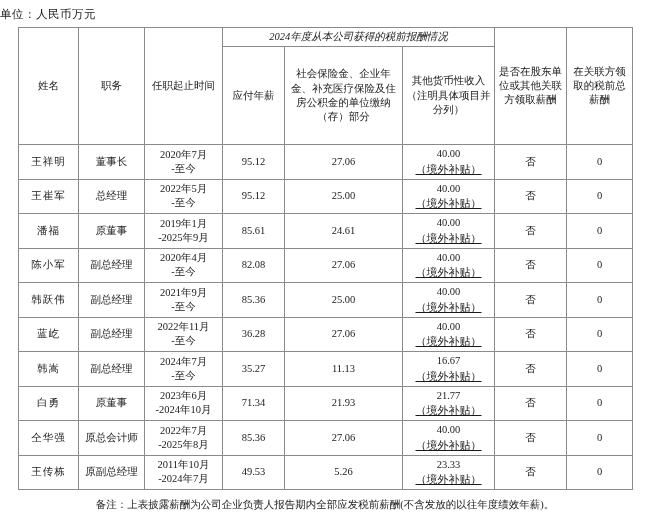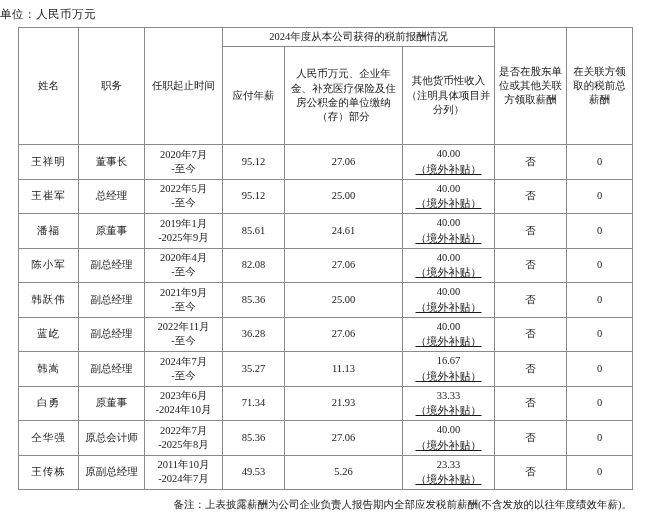--- a/index.html
+++ b/index.html
@@ -31,20 +31,21 @@
     text-align: center;
     vertical-align: middle;
     font-size: 10.5px;
     line-height: 1.35;
     padding: 2px 2px;
     font-weight: normal;
   }
   th.grouphead {
     font-size: 10.5px;
     padding: 6px 2px;
+    font-style: italic;
   }
   .col-name   { width: 60px; }
   .col-title  { width: 66px; }
   .col-term   { width: 78px; }
   .col-salary { width: 62px; }
   .col-ins    { width: 118px; }
   .col-other  { width: 92px; }
   .col-isfrom { width: 72px; }
   .col-rel    { width: 66px; }
   th.vhead {
@@ -56,21 +57,21 @@
   }
   .namecell { letter-spacing: 1px; }
   .term { line-height: 1.45; }
   .term span { display: block; }
   .twoline span { display: block; }
   .twoline .sub { font-size: 11px; text-decoration: underline; }
   .note {
     margin: 7px 18px 0 18px;
     font-size: 10.5px;
     line-height: 1.5;
-    text-align: right;
+    text-align: center;
   }
 </style>
 </head>
 <body>
 
 <div class="unit-line">单位：人民币万元</div>
 
 <table class="comp">
   <colgroup>
     <col class="col-name">
@@ -86,21 +87,21 @@
     <tr>
       <th class="vhead" rowspan="2">姓名</th>
       <th class="vhead" rowspan="2">职务</th>
       <th class="vhead" rowspan="2">任职起止时间</th>
       <th class="grouphead" colspan="3">2024年度从本公司获得的税前报酬情况</th>
       <th class="vhead" rowspan="2">是否在股东单位或其他关联方领取薪酬</th>
       <th class="vhead" rowspan="2">在关联方领取的税前总薪酬</th>
     </tr>
     <tr>
       <th class="vhead">应付年薪</th>
-      <th class="vhead">人民币万元、企业年金、补充医疗保险及住房公积金的单位缴纳（存）部分</th>
+      <th class="vhead">社会保险金、企业年金、补充医疗保险及住房公积金的单位缴纳（存）部分</th>
       <th class="vhead">其他货币性收入（注明具体项目并分列）</th>
     </tr>
   </thead>
   <tbody>
     <tr>
       <td class="body namecell">王祥明</td>
       <td class="body">董事长</td>
       <td class="body term">
         <span>2020年7月</span>
         <span>-至今</span>
@@ -213,21 +214,21 @@
     <tr>
       <td class="body namecell">白勇</td>
       <td class="body">原董事</td>
       <td class="body term">
         <span>2023年6月</span>
         <span>-2024年10月</span>
       </td>
       <td class="body">71.34</td>
       <td class="body">21.93</td>
       <td class="body twoline">
-        <span>33.33</span>
+        <span>21.77</span>
         <span class="sub">（境外补贴）</span>
       </td>
       <td class="body">否</td>
       <td class="body">0</td>
     </tr>
     <tr>
       <td class="body namecell">仝华强</td>
       <td class="body">原总会计师</td>
       <td class="body term">
         <span>2022年7月</span>

